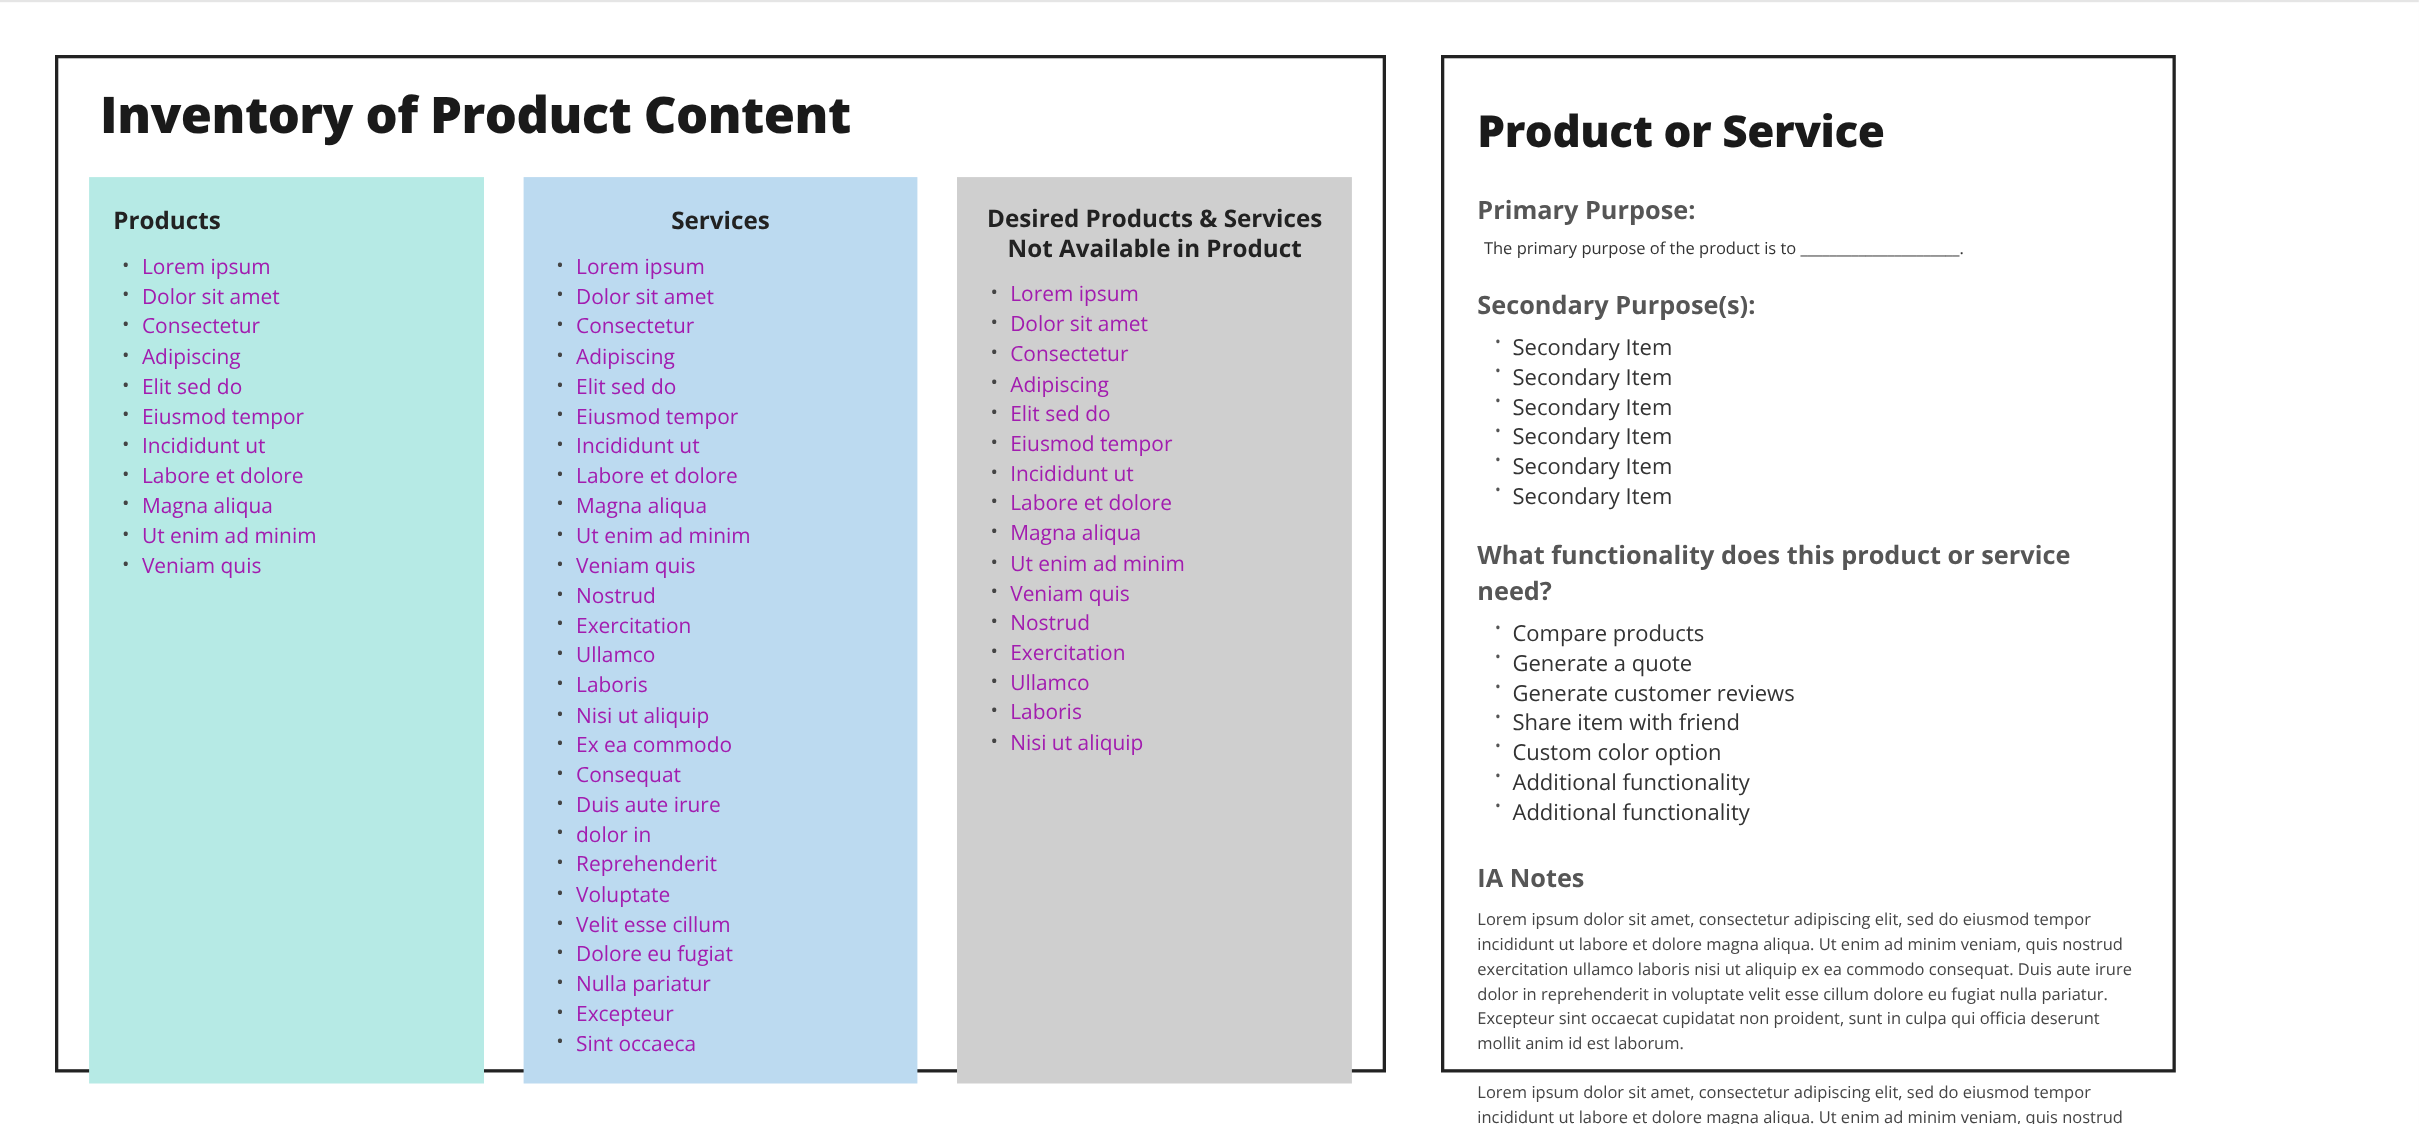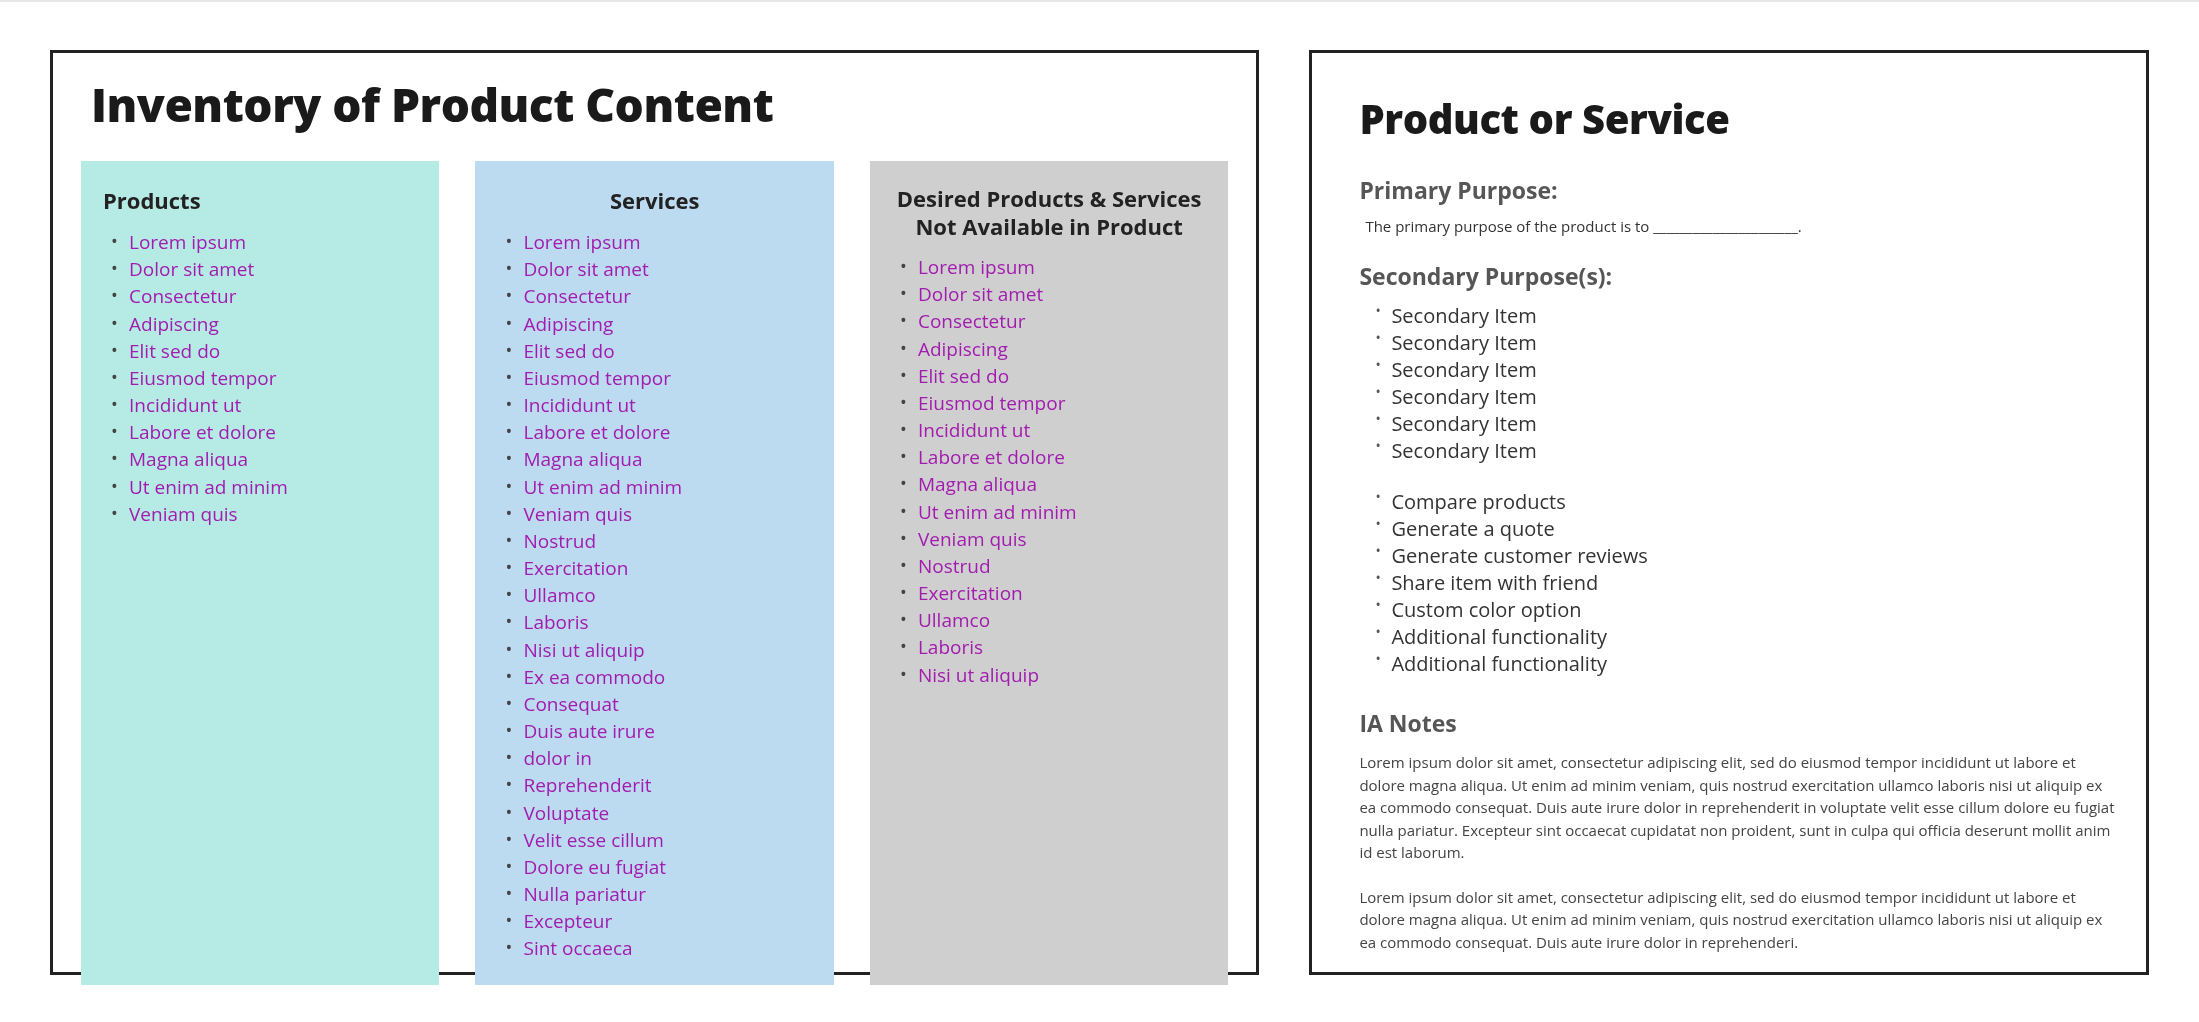--- a/index.html
+++ b/index.html
@@ -23,23 +23,23 @@
     border: 3px solid #222;
     background: #fff;
     box-sizing: border-box;
   }
   .page-left {
     width: 1210px;
     height: 925px;
     padding: 16px 28px 30px 28px;
   }
   .page-right {
-    width: 840px;
+    width: 668px;
     height: 925px;
-    padding: 28px 30px 30px 47px;
+    padding: 28px 30px 30px 30px;
   }
   .left-title {
     font-size: 46px;
     font-weight: 800;
     color: #1a1a1a;
     margin: 4px 0 26px 10px;
     letter-spacing: -0.5px;
   }
   .columns {
     display: flex;
@@ -227,20 +227,21 @@
     <div class="section-h">Secondary Purpose(s):</div>
     <ul class="small-items">
         <li>Secondary Item</li>
         <li>Secondary Item</li>
         <li>Secondary Item</li>
         <li>Secondary Item</li>
         <li>Secondary Item</li>
         <li>Secondary Item</li>
       </ul>
 
+    <div class="section-h">What functionality does this product or service need?</div>
     <ul class="small-items">
         <li>Compare products</li>
         <li>Generate a quote</li>
         <li>Generate customer reviews</li>
         <li>Share item with friend</li>
         <li>Custom color option</li>
         <li>Additional functionality</li>
         <li>Additional functionality</li>
       </ul>
 

